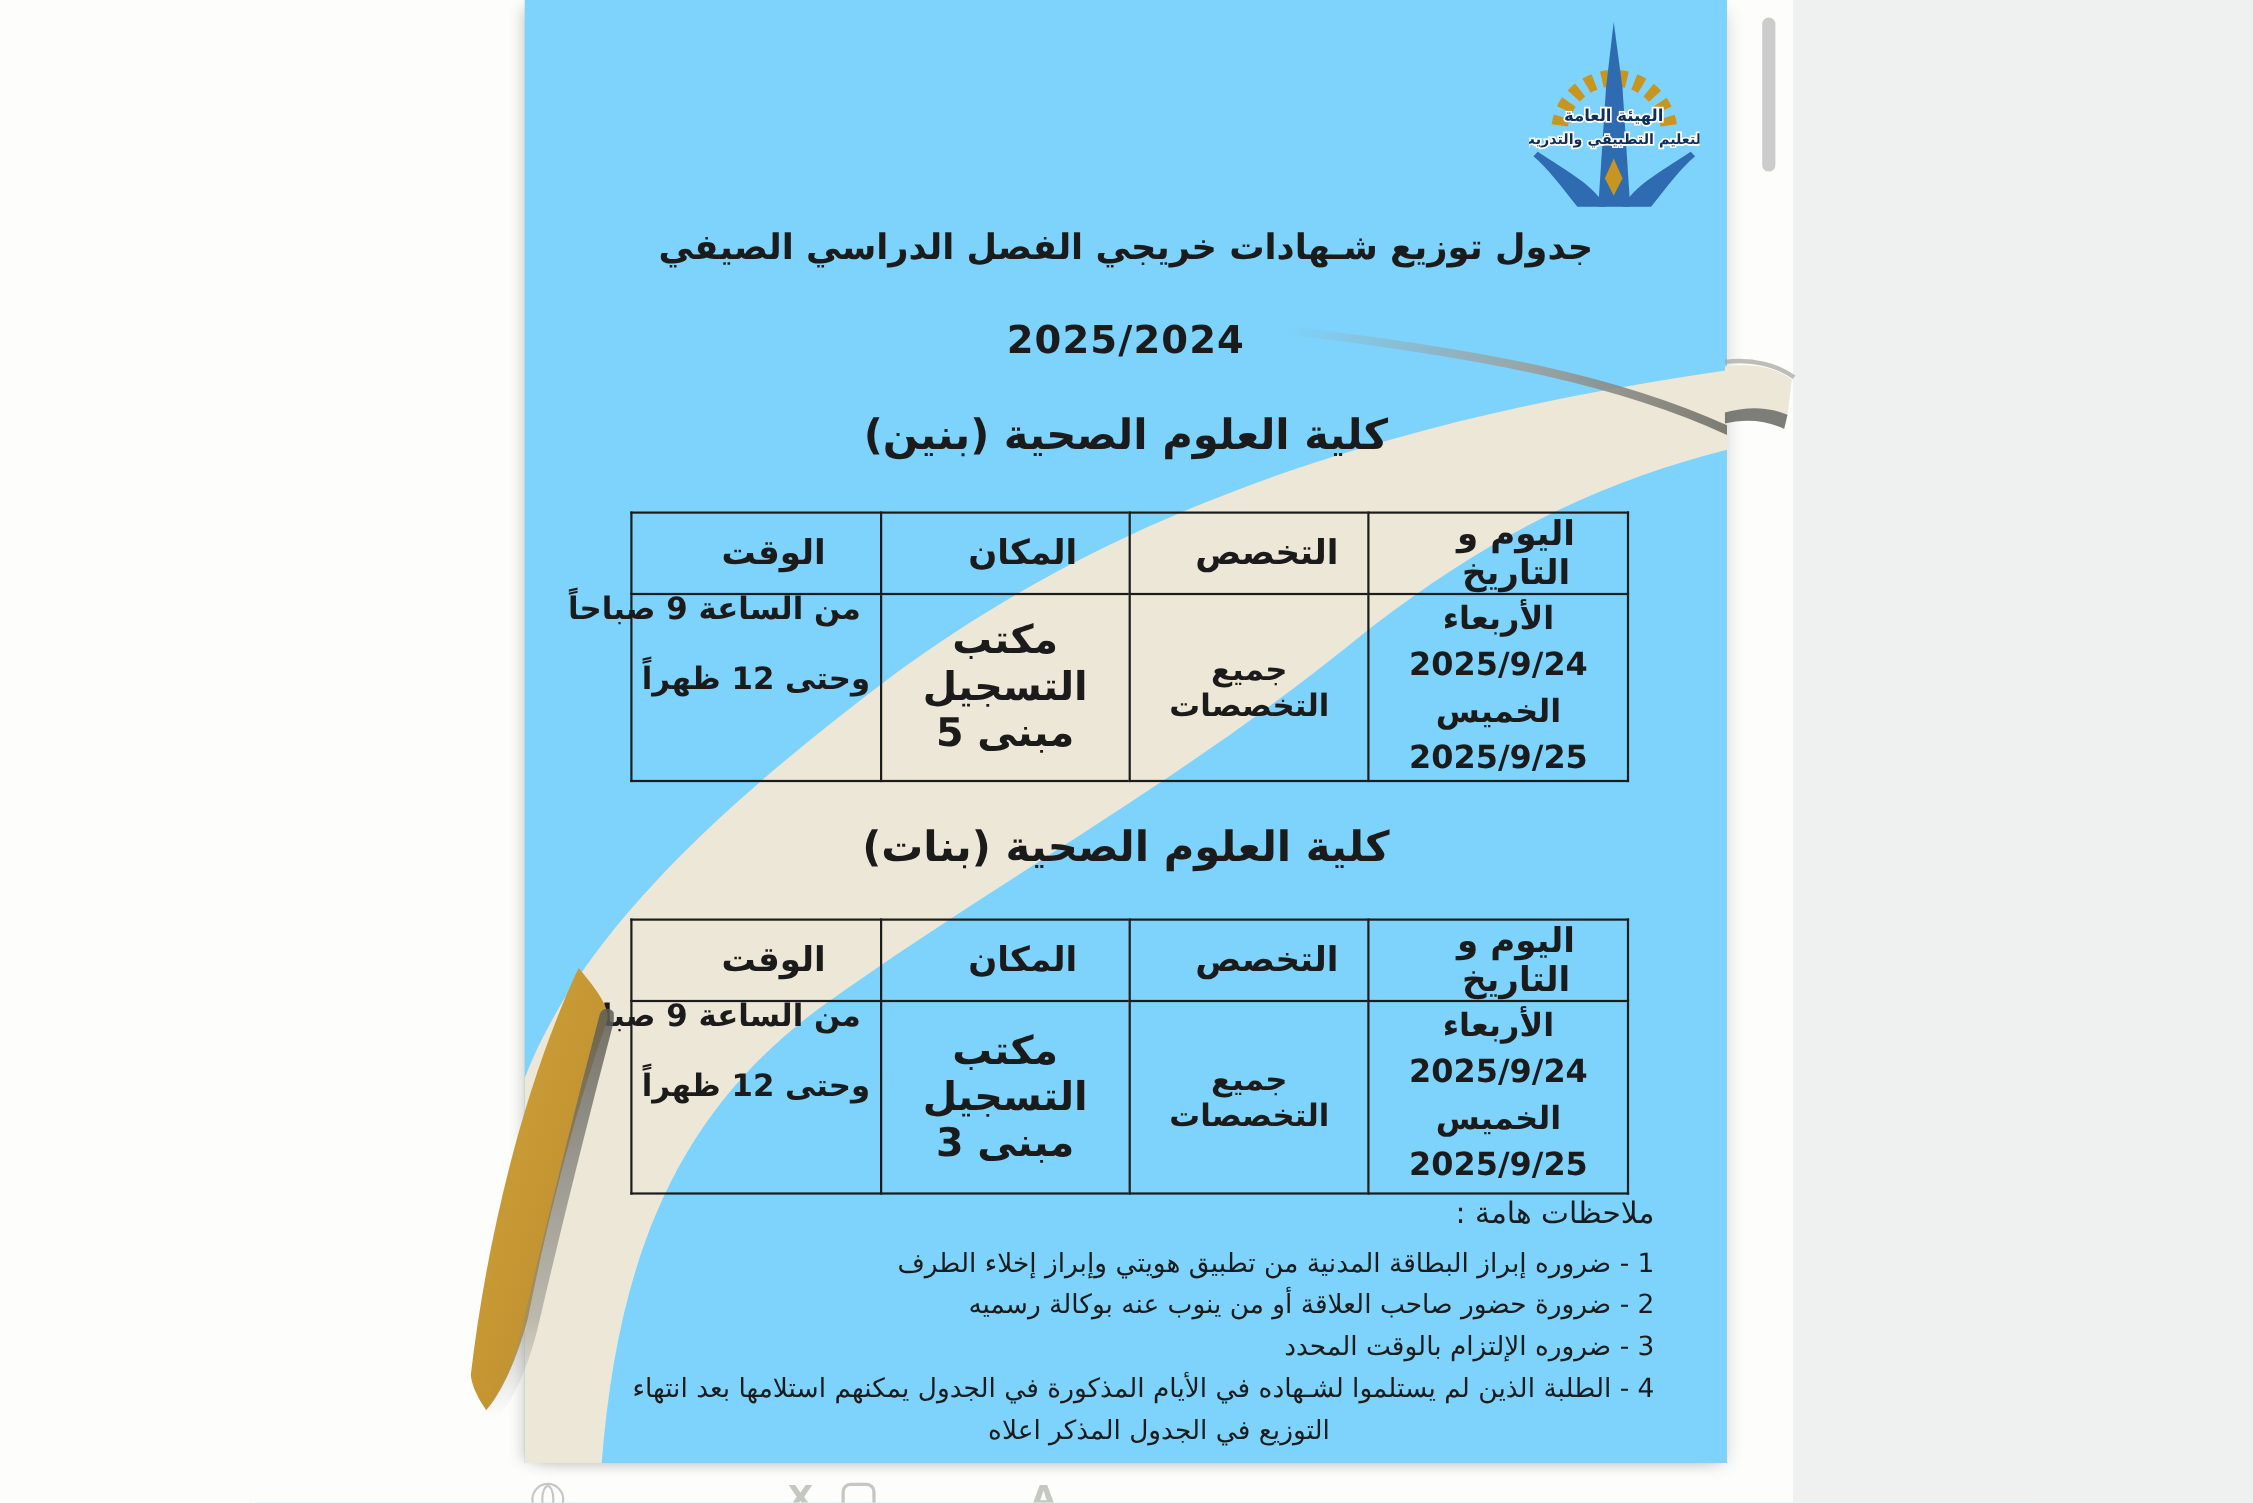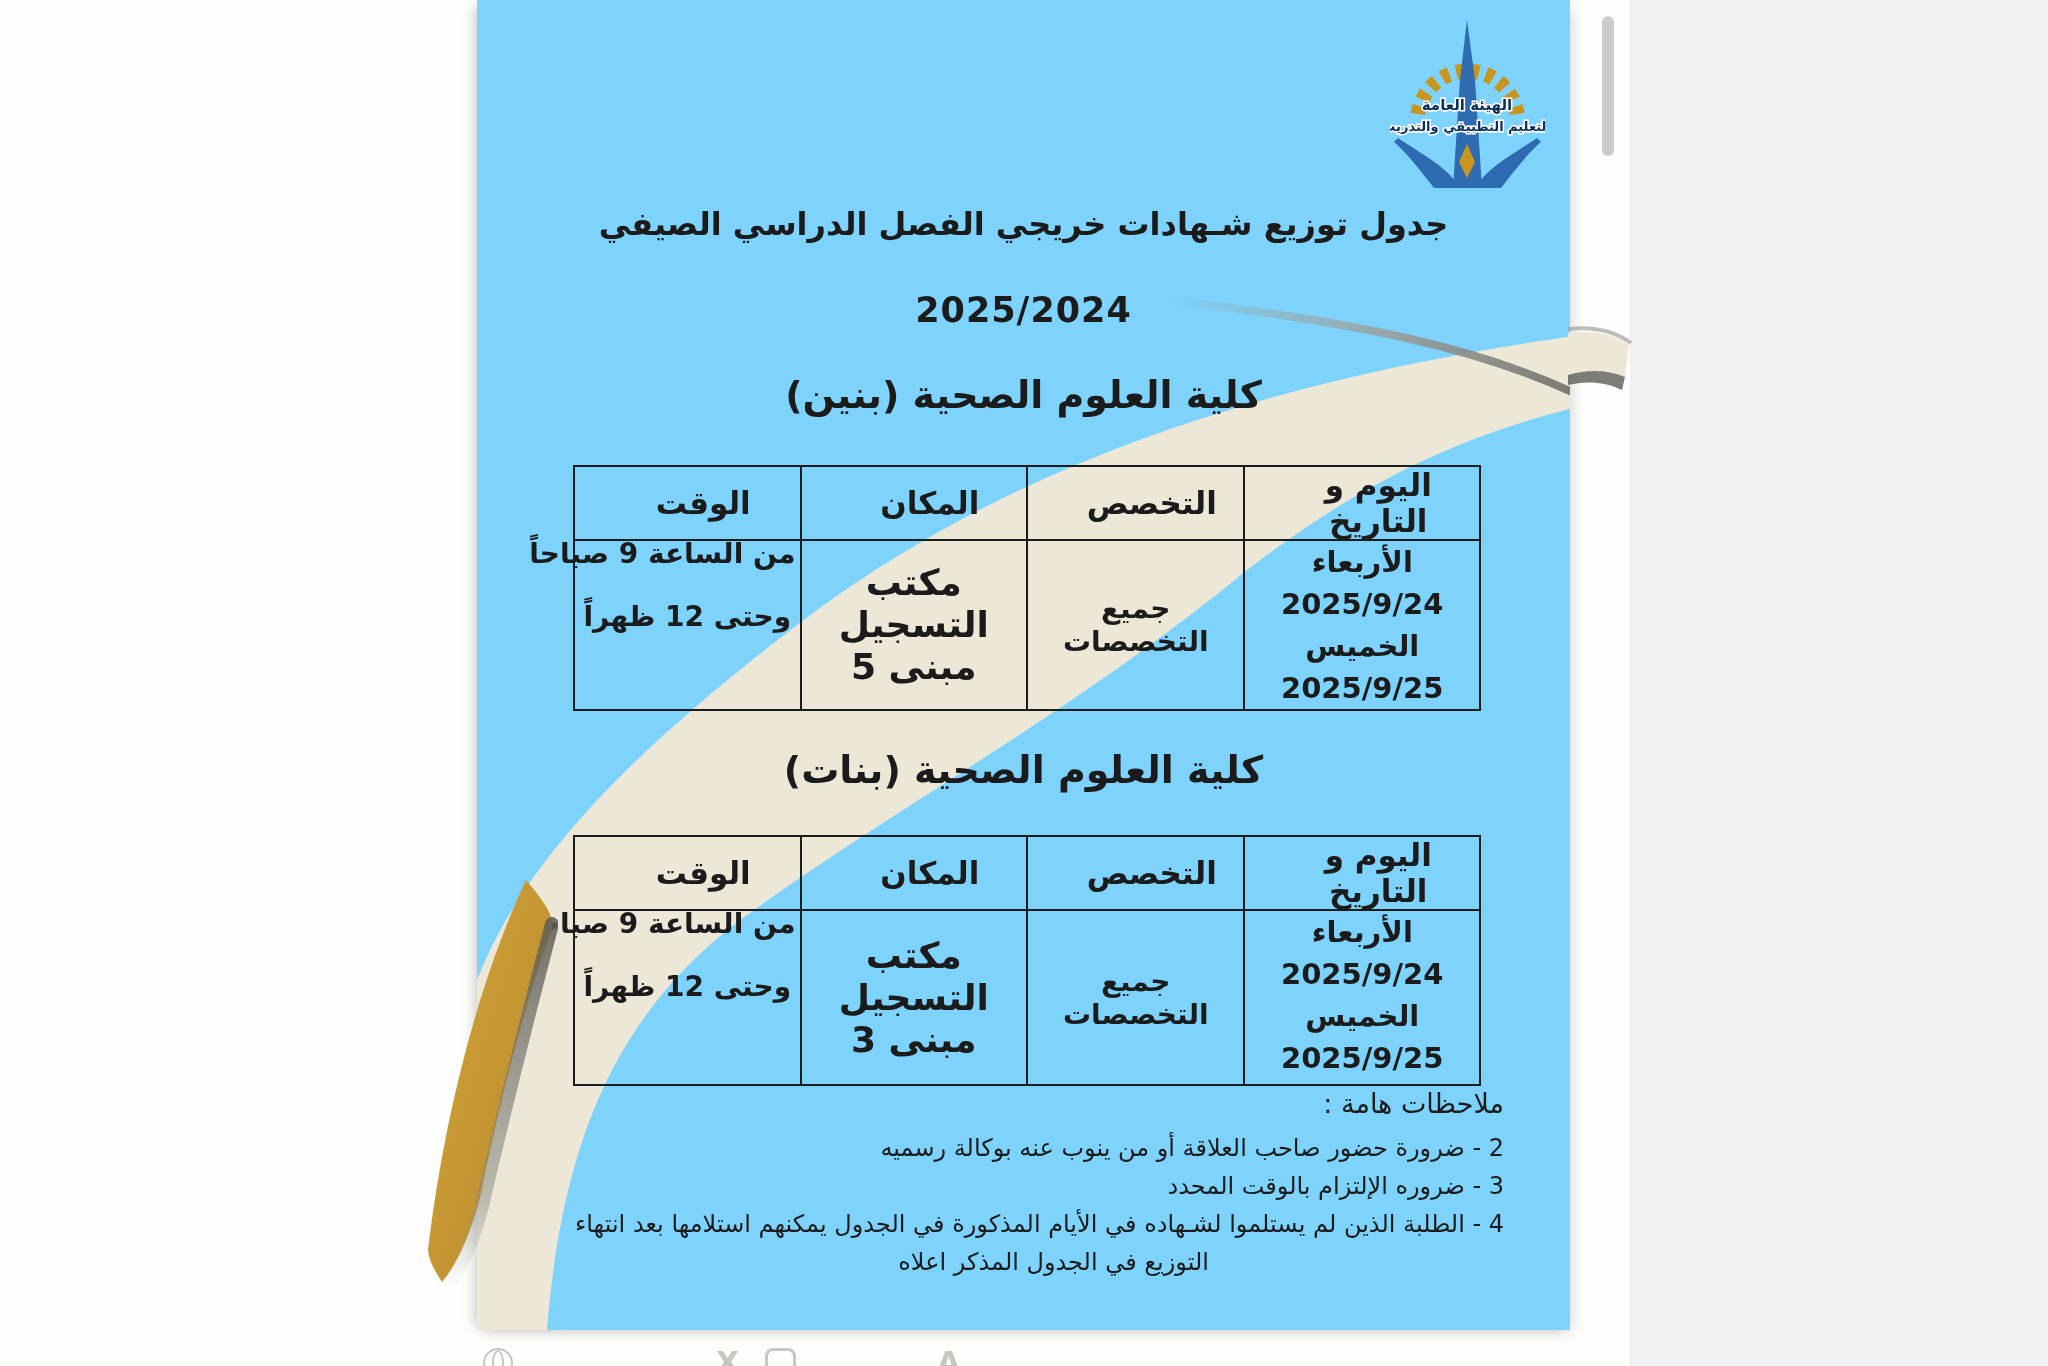--- a/index.html
+++ b/index.html
@@ -22,21 +22,21 @@
   table.sched td,table.sched th{border:2px solid #1c1c1c;font-weight:bold;padding:0;}
   table.sched th{height:71px;font-size:31px;vertical-align:middle;text-align:center;padding-left:32px;}
   table.sched.t1 td{height:168px;}
   table.sched.t2 td{height:173px;}
   td.c-date{vertical-align:top;text-align:center;font-size:29px;padding-top:8px;}
   td.c-date div{line-height:42px;}
   td.c-major{vertical-align:middle;text-align:center;font-size:28px;}
   td.c-place{vertical-align:middle;text-align:center;font-size:36px;}
   td.c-place div{line-height:42px;}
   td.c-time{vertical-align:top;font-size:28px;}
-  td.c-time .t1{text-align:right;padding-right:4px;margin-top:-4px;white-space:nowrap;}
+  td.c-time .t1{text-align:right;padding-right:17px;margin-top:-4px;white-space:nowrap;}
   td.c-time .t2{text-align:center;margin-top:30px;}
   .notes{position:absolute;right:66px;left:16px;top:1088px;text-align:right;font-weight:normal;}
   .notes .ntitle{font-size:27px;margin-bottom:10px;}
   .notes p{margin:0;font-size:24px;line-height:38px;}
   .notes p.wrap{margin-right:295px;}
   .scrollbar-thumb{position:absolute;left:1602px;top:16px;width:12px;height:140px;border-radius:6px;background:#cccccc;}
   .overflow-right{position:absolute;left:1568px;top:315px;width:72px;height:96px;}
   .gold-band{position:absolute;left:408px;top:858px;width:150px;height:482px;}
   .footer-row{position:absolute;left:483px;top:1348px;height:18px;display:flex;align-items:flex-start;gap:26px;
               color:#c7c7c2;font-weight:bold;font-size:30px;line-height:30px;direction:ltr;}
@@ -155,20 +155,21 @@
         <td class="c-time">
           <div class="t1">من الساعة 9 صباحاً</div>
           <div class="t2">وحتى 12 ظهراً</div>
         </td>
       </tr>
     </tbody>
       </table>
 
     <div class="notes">
       <div class="ntitle">ملاحظات هامة :</div>
+      <p>1 - ضروره إبراز البطاقة المدنية من تطبيق هويتي وإبراز إخلاء الطرف</p>
       <p>2 - ضرورة حضور صاحب العلاقة أو من ينوب عنه بوكالة رسميه</p>
       <p>3 - ضروره الإلتزام بالوقت المحدد</p>
       <p>4 - الطلبة الذين لم يستلموا لشـهاده في الأيام المذكورة في الجدول يمكنهم استلامها بعد انتهاء</p>
       <p class="wrap">التوزيع في الجدول المذكر اعلاه</p>
     </div>
   </div>
 
   <svg class="gold-band" viewBox="0 0 150 482" aria-hidden="true">
     <defs>
       <linearGradient id="goldgrad" x1="0" y1="0" x2="1" y2="1">

